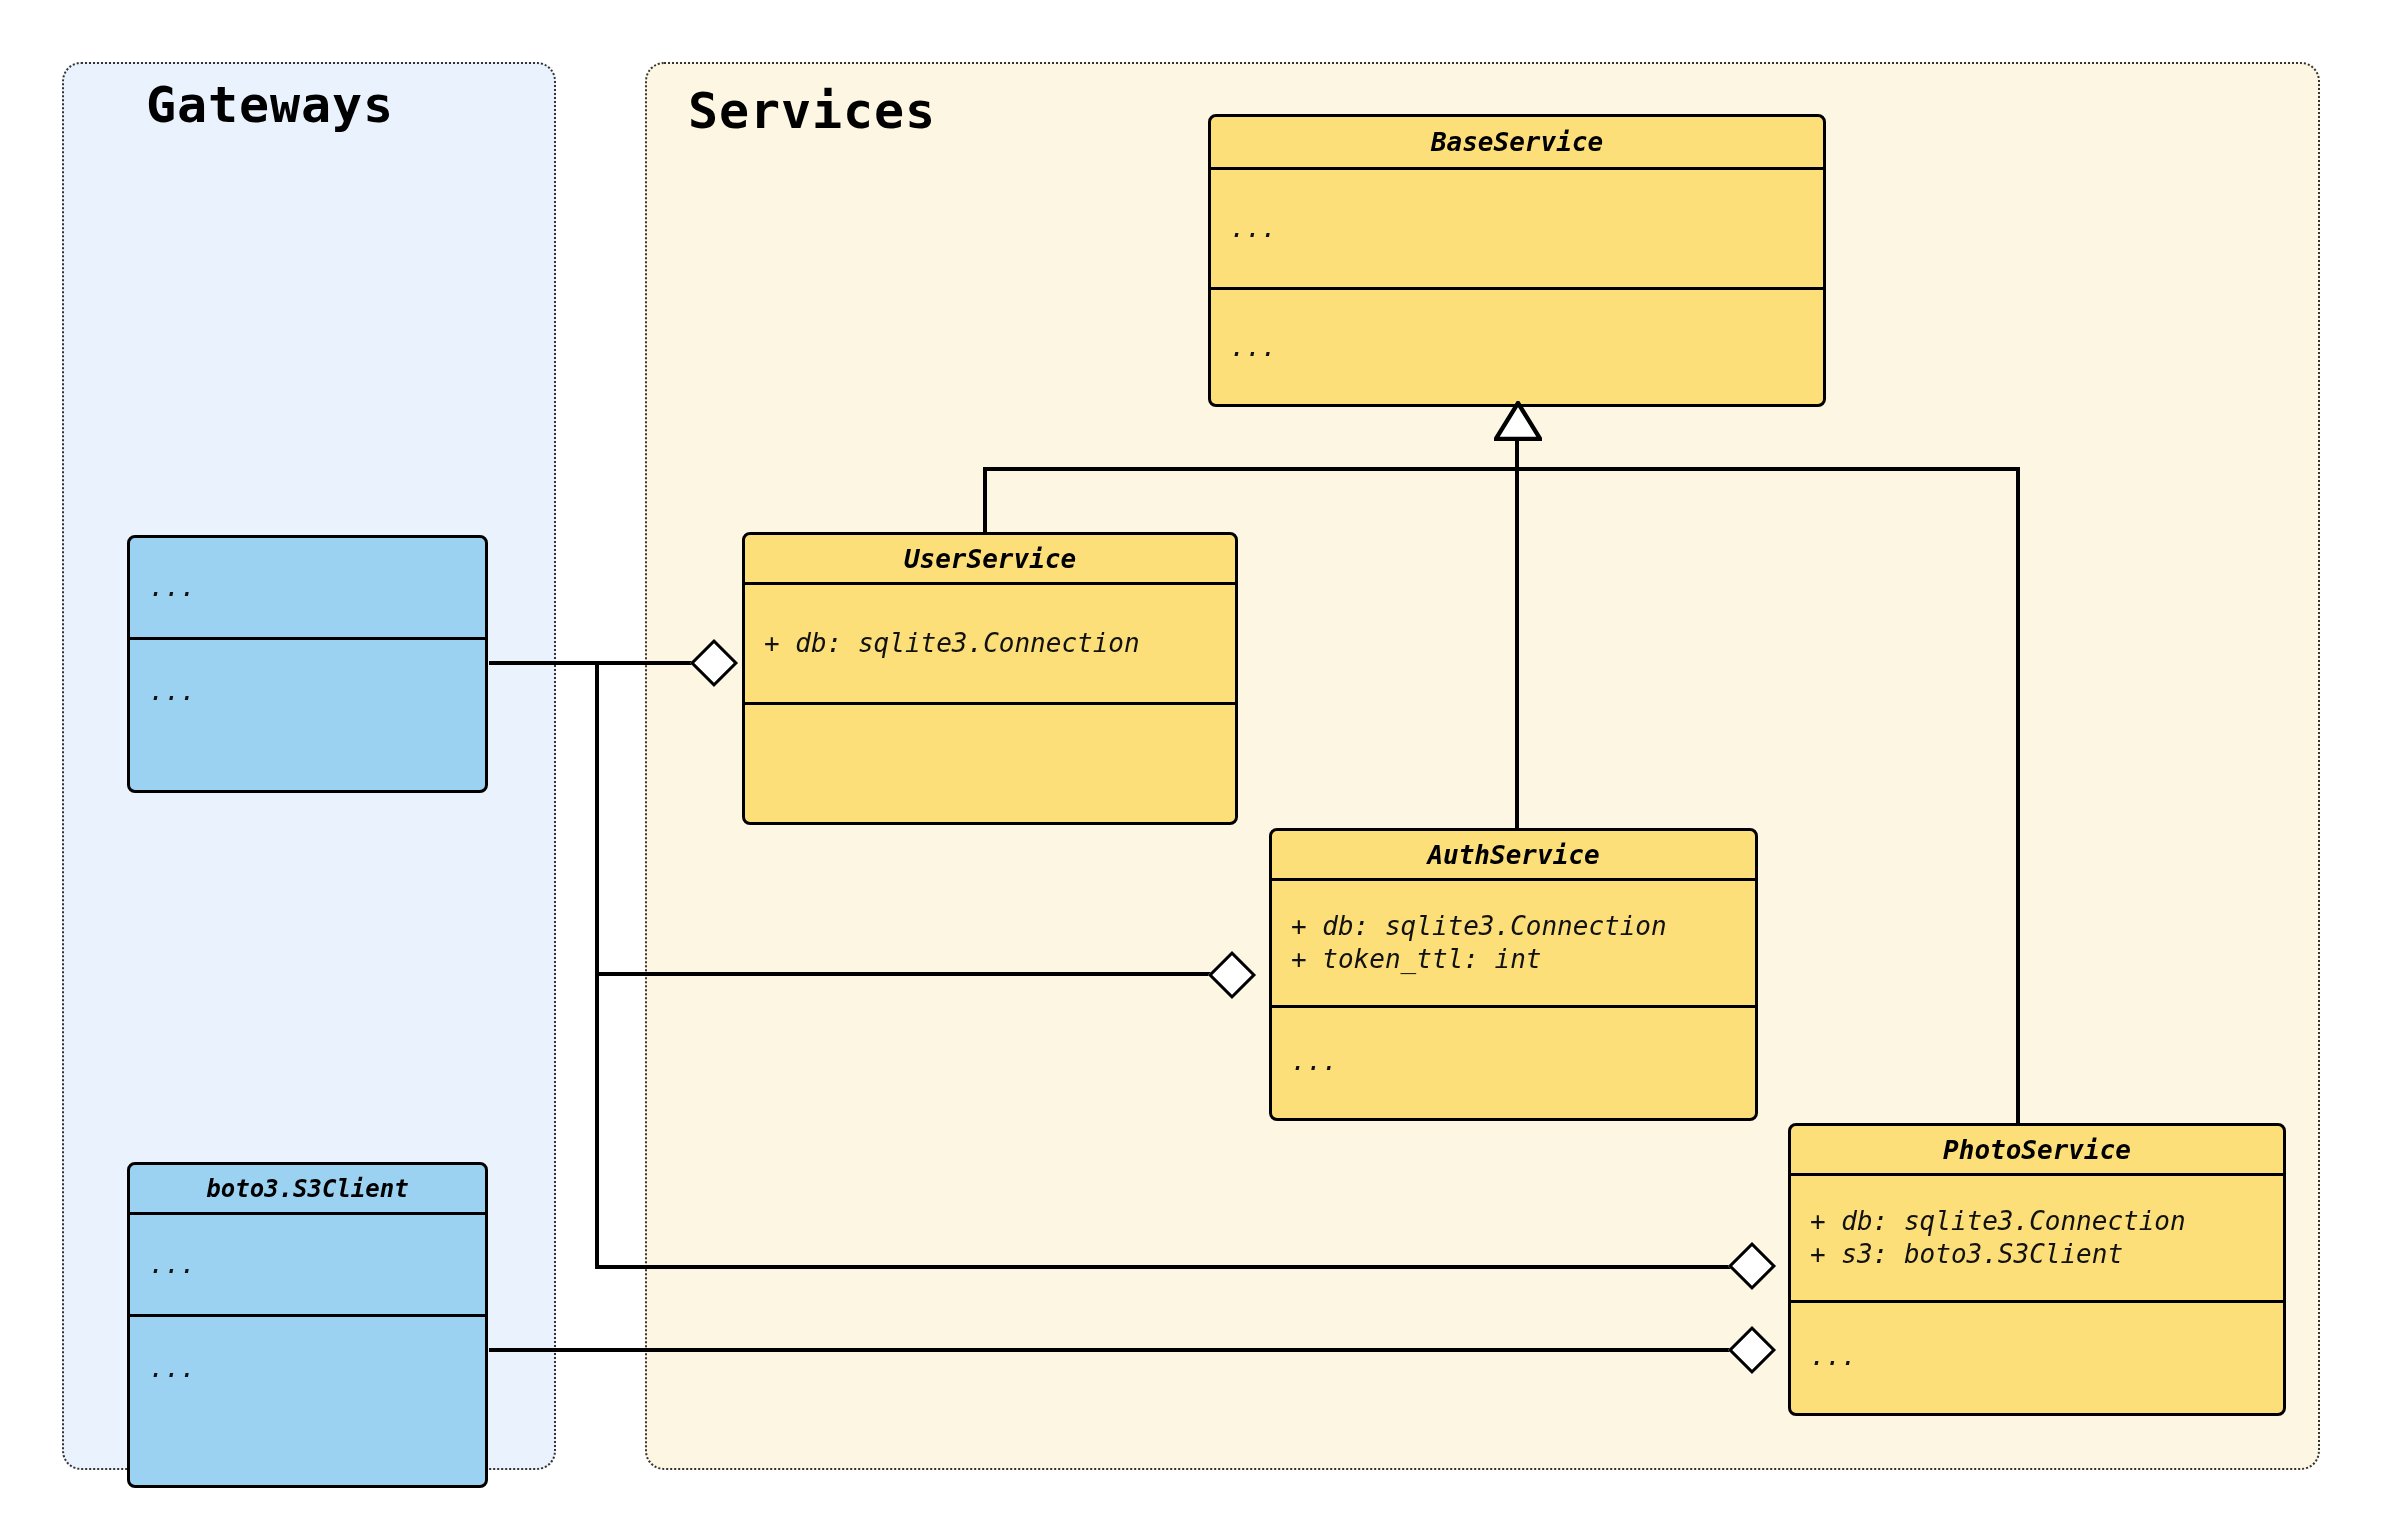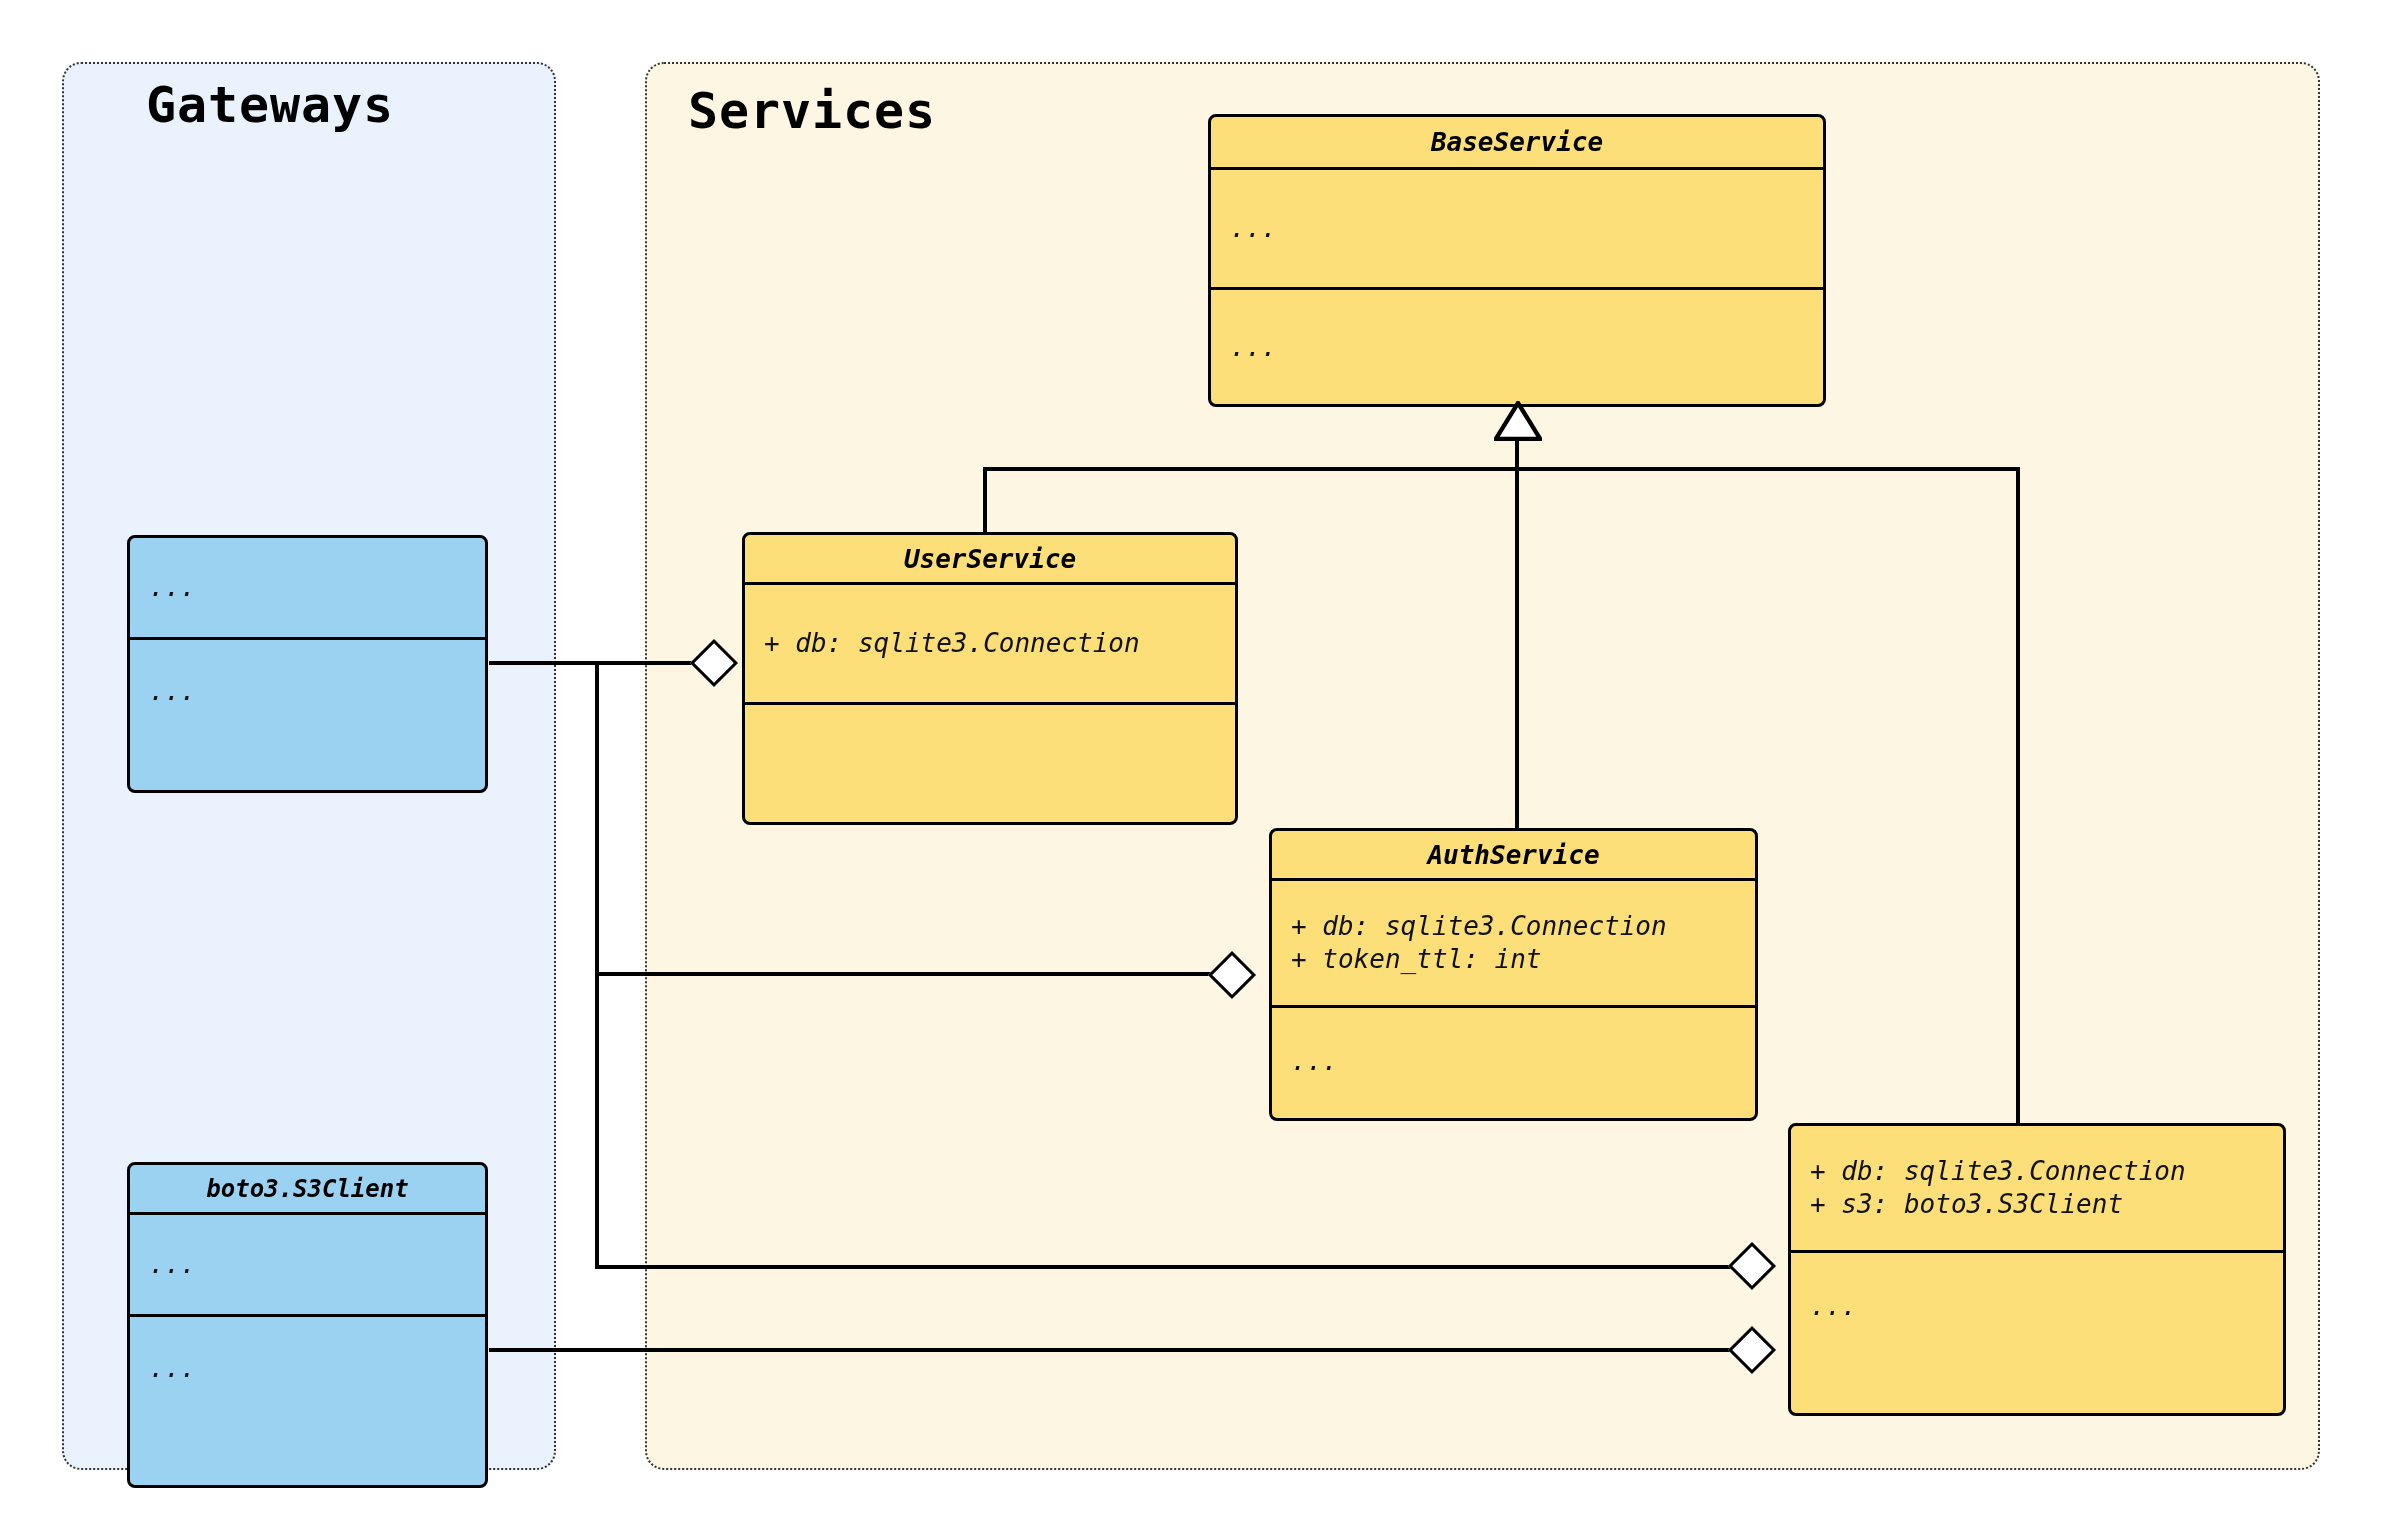--- a/index.html
+++ b/index.html
@@ -168,20 +168,21 @@
     <div class="comp divider" style="height:127px;">
       <span class="row">+ db: sqlite3.Connection</span>
       <span class="row">+ token_ttl: int</span>
     </div>
     <div class="comp" style="height:108px;">
       <span class="row">...</span>
     </div>
   </div>
 
   <div class="uml yellow" style="left:1788px;top:1123px;width:498px;height:293px;">
+    <div class="hdr" style="height:50px;">PhotoService</div>
     <div class="comp divider" style="height:127px;">
       <span class="row">+ db: sqlite3.Connection</span>
       <span class="row">+ s3: boto3.S3Client</span>
     </div>
     <div class="comp" style="height:108px;">
       <span class="row">...</span>
     </div>
   </div>
 
 </div>

